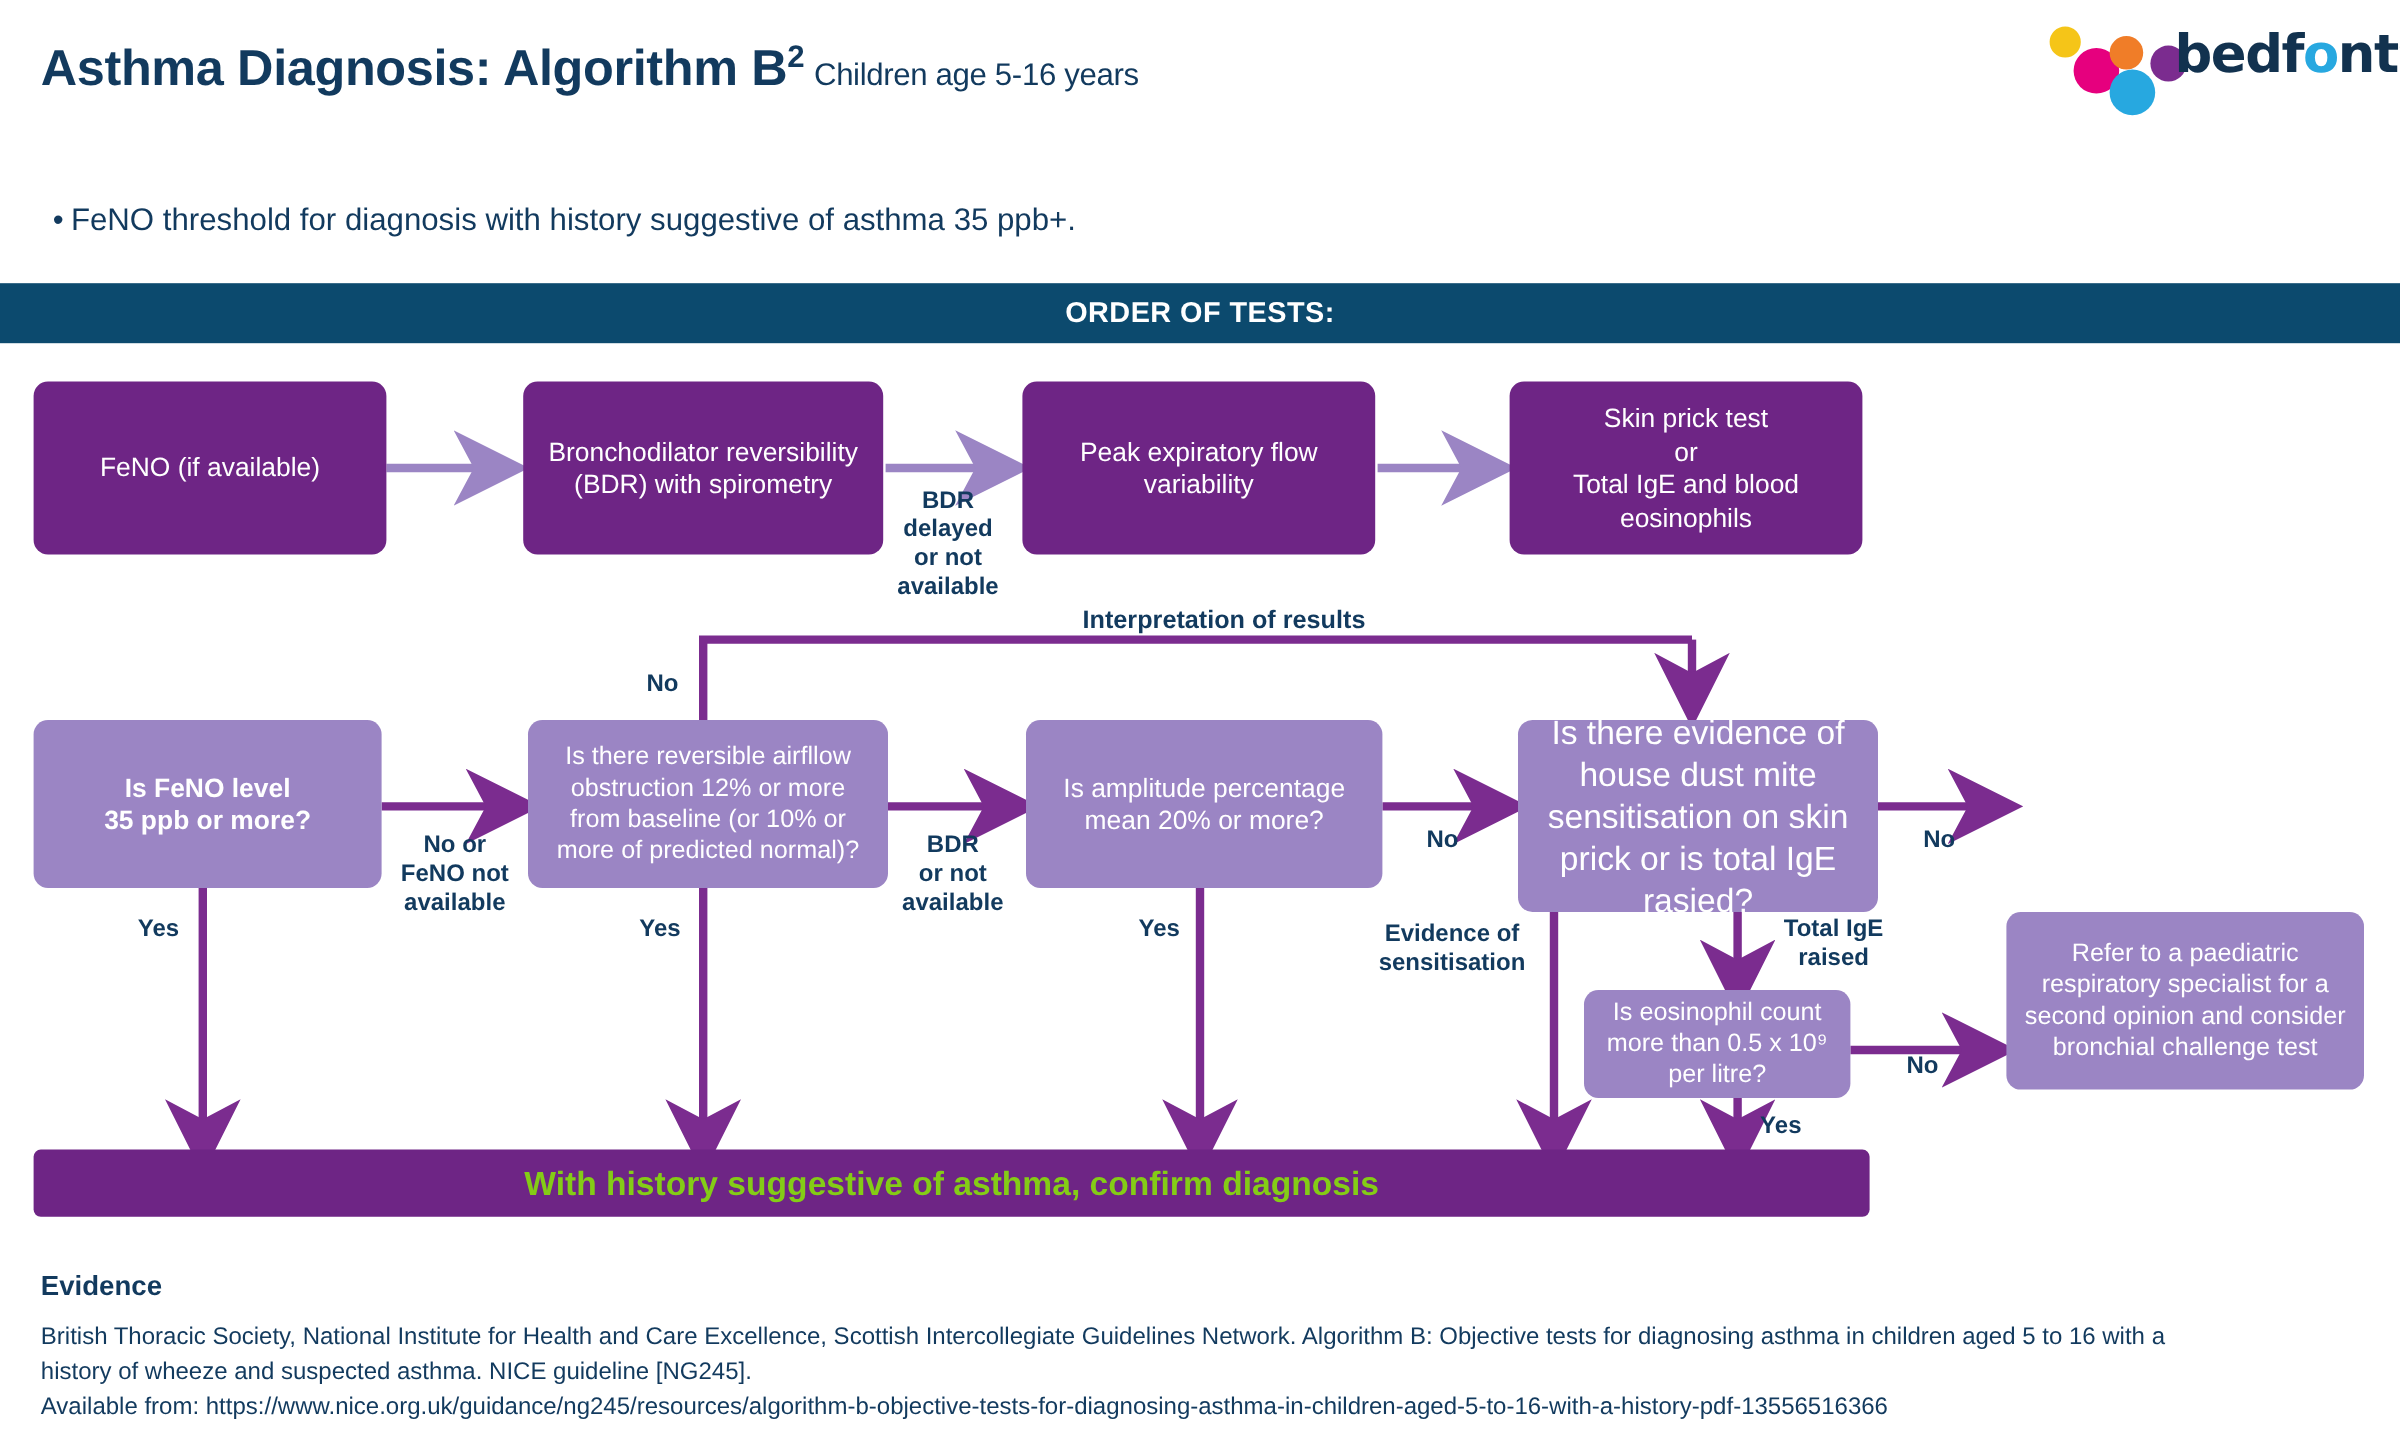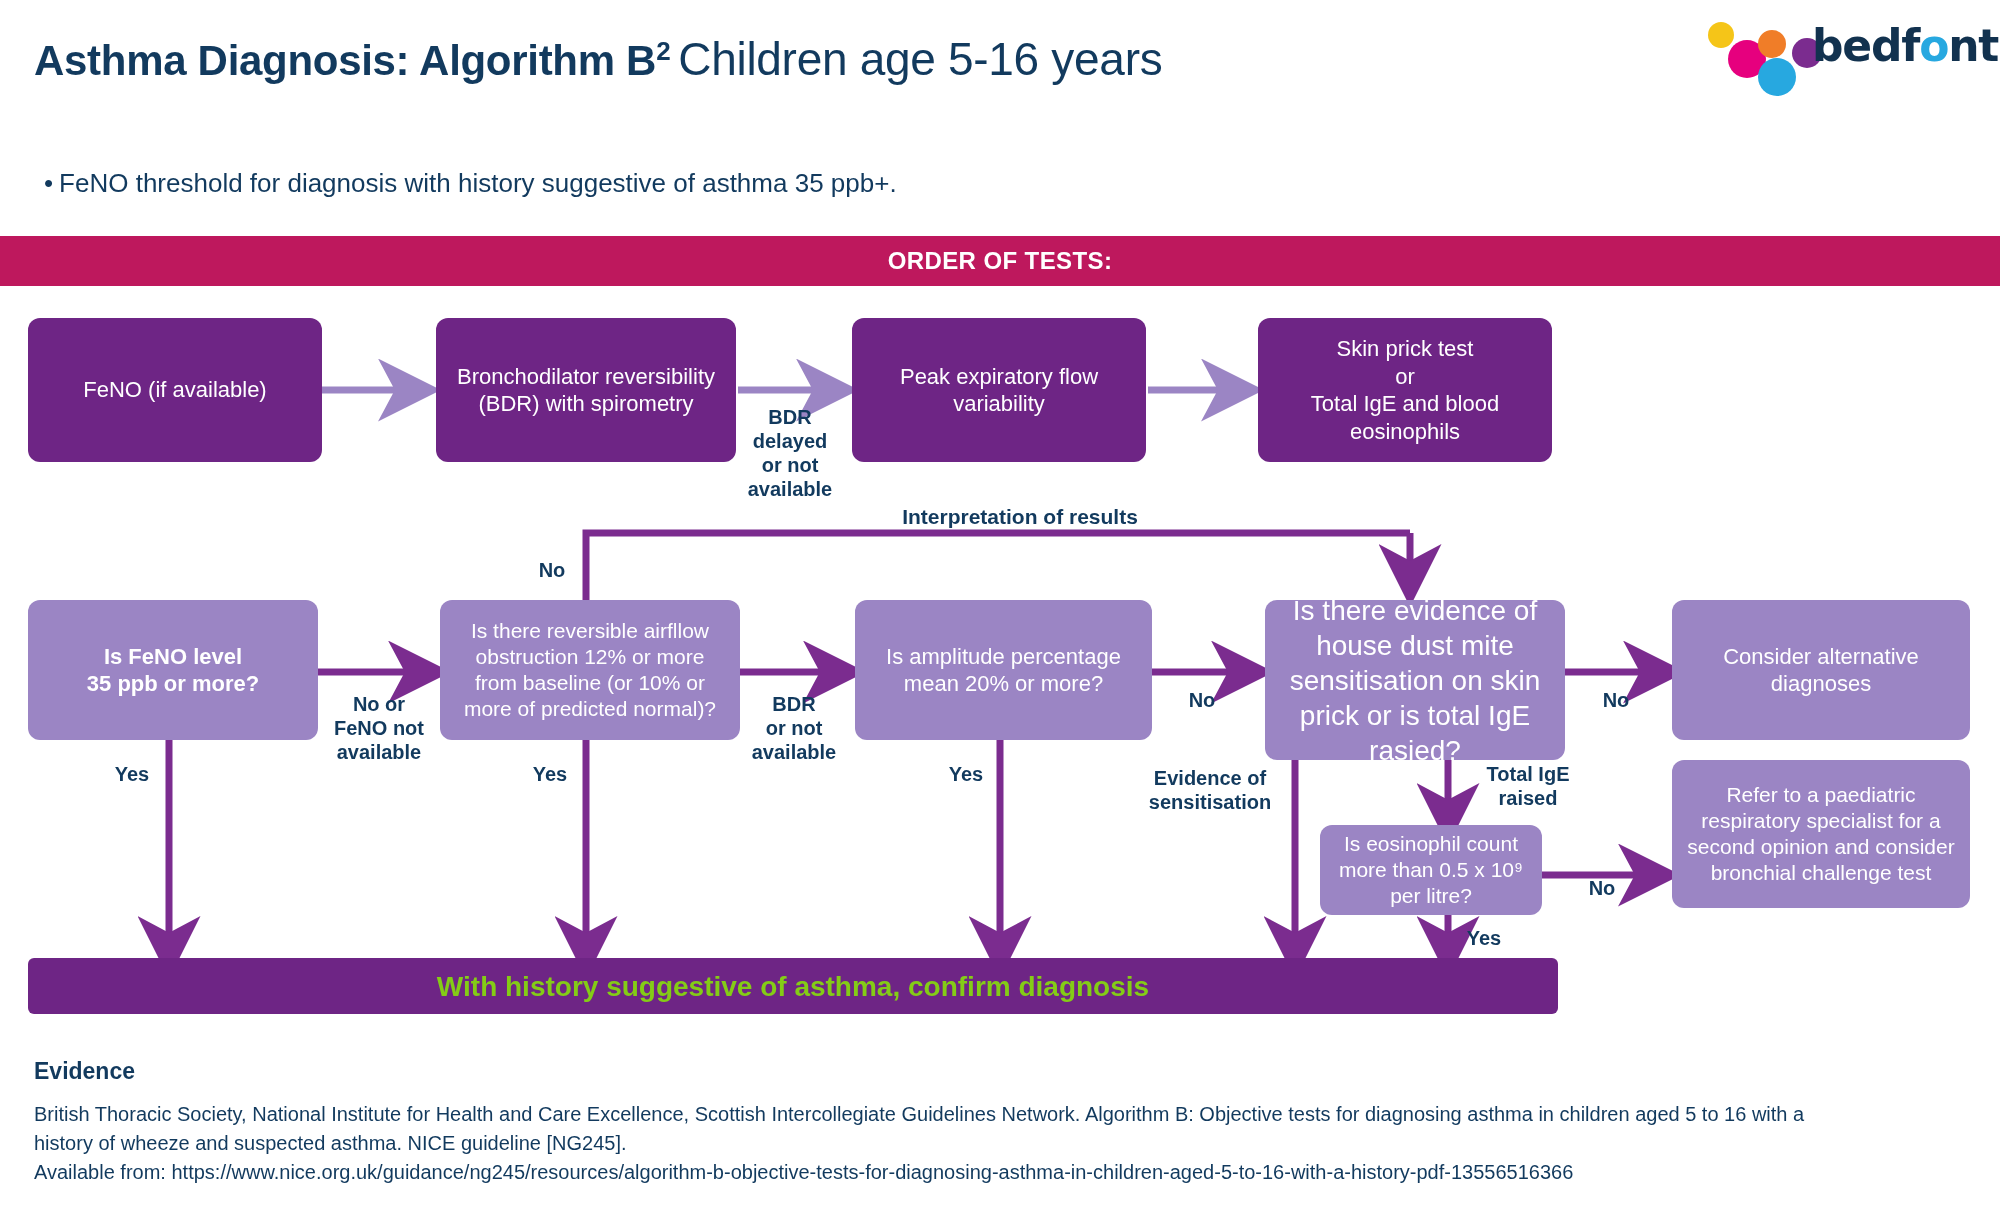--- a/index.html
+++ b/index.html
@@ -10,21 +10,21 @@
   }
   #root{position:relative;width:2000px;height:1206px;}
 
   
   .title{
     position:absolute;left:34px;top:32px;
     font-size:42px;font-weight:bold;color:#123A5E;white-space:nowrap;
     letter-spacing:-0.3px;
   }
   .title .sup{font-size:26px;vertical-align:super;font-weight:bold;}
-  .title .sub{font-size:46px;font-weight:normal;margin-left:8px;margin-top:48px;}
+  .title .sub{font-size:26px;font-weight:normal;margin-left:8px;margin-top:48px;}
 
   .bullet-line{
     position:absolute;left:44px;top:168px;
     font-size:26px;color:#123A5E;white-space:nowrap;
   }
   .bullet-line .dot{font-size:26px;margin-right:6px;}
   .bullet-line b{font-weight:normal;}
 
   
   .logo{position:absolute;left:1700px;top:12px;width:290px;height:70px;}
@@ -33,21 +33,21 @@
     font-size:44px;font-weight:bold;color:#12324F;letter-spacing:-1.2px;
     font-family:"DejaVu Sans", sans-serif;
   }
   .logo .wordmark .o2{color:#27A8E0;}
   .logo .reg{font-size:13px;vertical-align:super;}
   .dotc{position:absolute;border-radius:50%;}
 
   
   .banner{
     position:absolute;left:0;top:236px;width:2000px;height:50px;
-    background:#be185d;color:#ffffff;font-size:24px;font-weight:bold;
+    background:#0c4a6e;color:#ffffff;font-size:24px;font-weight:bold;
     display:flex;align-items:center;justify-content:center;letter-spacing:0.4px;
   }
 
   
   .box{
     position:absolute;border-radius:12px;color:#ffffff;
     display:flex;align-items:center;justify-content:center;text-align:center;
     line-height:1.25;padding:4px 12px;box-sizing:border-box;
   }
   .box.dark{background:#6E2585;font-size:22px;}
@@ -183,23 +183,20 @@
   </div>
 
   <div class="box light" style="left:1265px;top:600px;width:300px;height:160px;font-size:28px;">
     <span>Is there evidence of house dust mite sensitisation on skin prick or is total IgE rasied?</span>
   </div>
 
   <div class="box light" style="left:1320px;top:825px;width:222px;height:90px;font-size:21px;">
     <span>Is eosinophil count more than 0.5 x 10⁹ per litre?</span>
   </div>
 
-  <div class="box light" style="left:1672px;top:600px;width:298px;height:140px;">
-    <span>Consider alternative diagnoses</span>
-  </div>
 
   <div class="box light" style="left:1672px;top:760px;width:298px;height:148px;font-size:21px;">
     <span>Refer to a paediatric respiratory specialist for a second opinion and consider bronchial challenge test</span>
   </div>
 
   <div class="lbl" style="left:322px;top:692px;width:114px;">No or
 FeNO not
 available</div>
 
   <div class="lbl" style="left:110px;top:762px;width:44px;">Yes</div>

